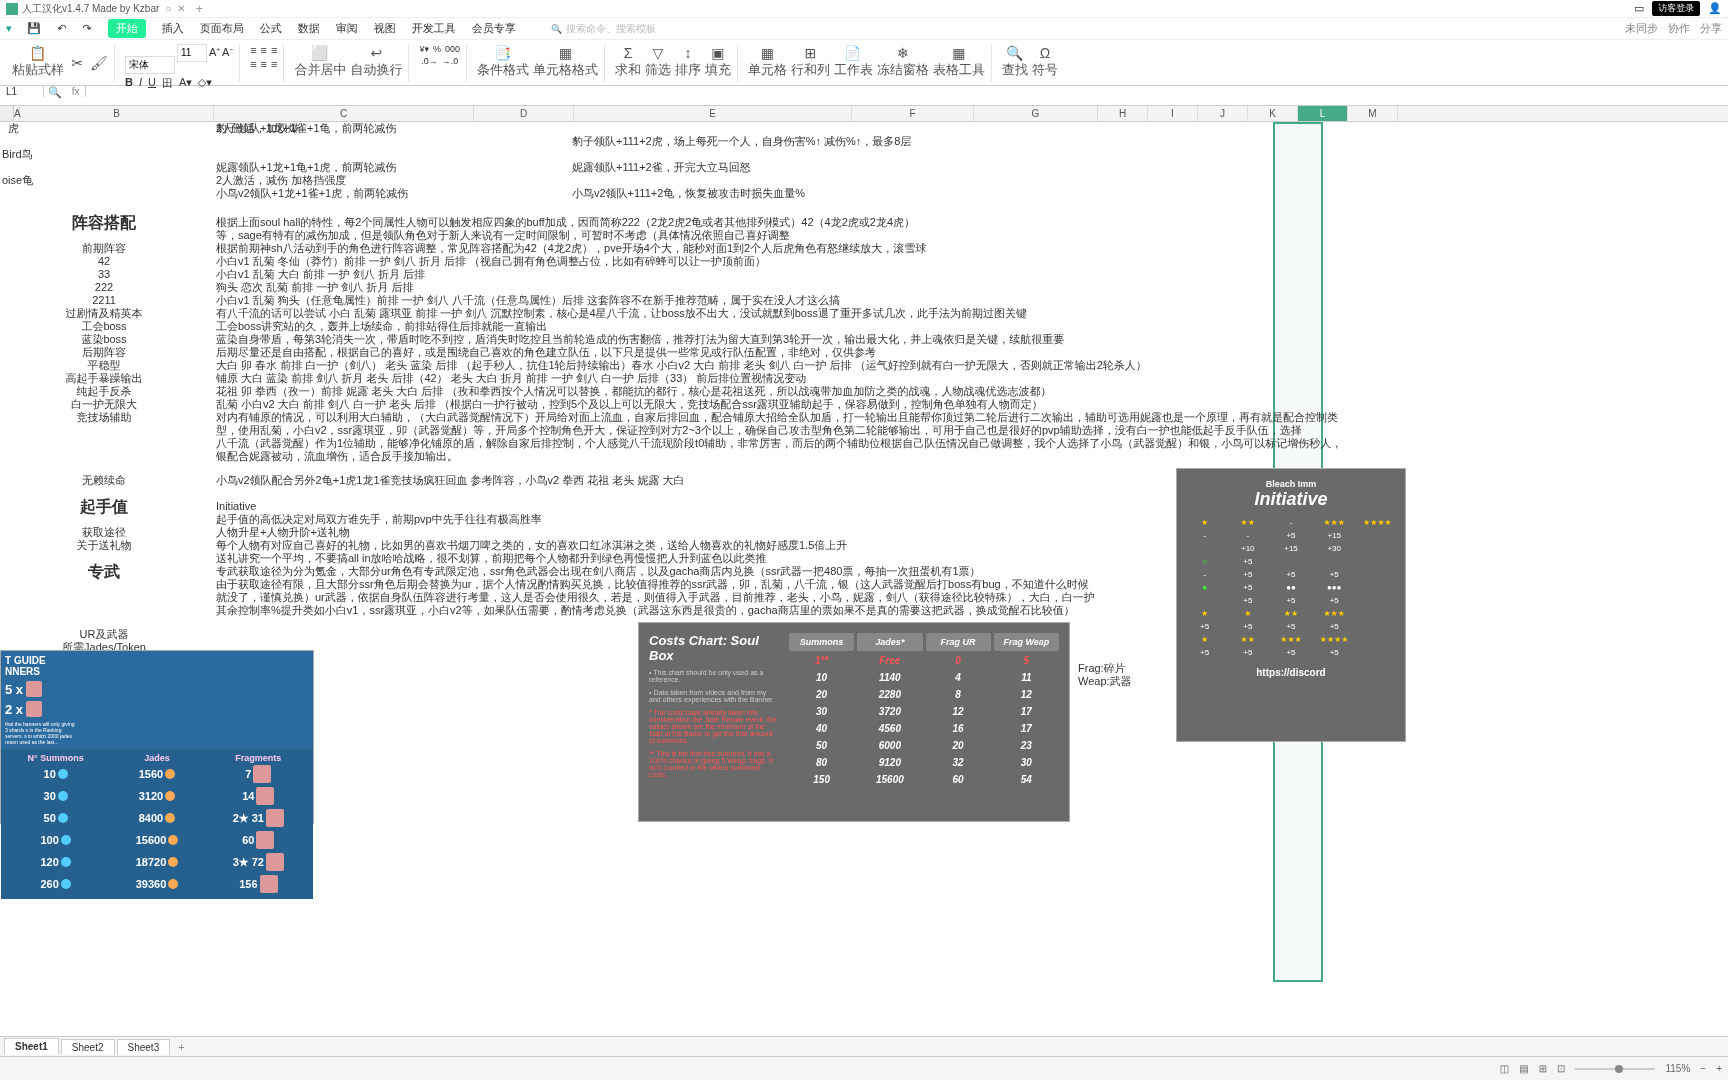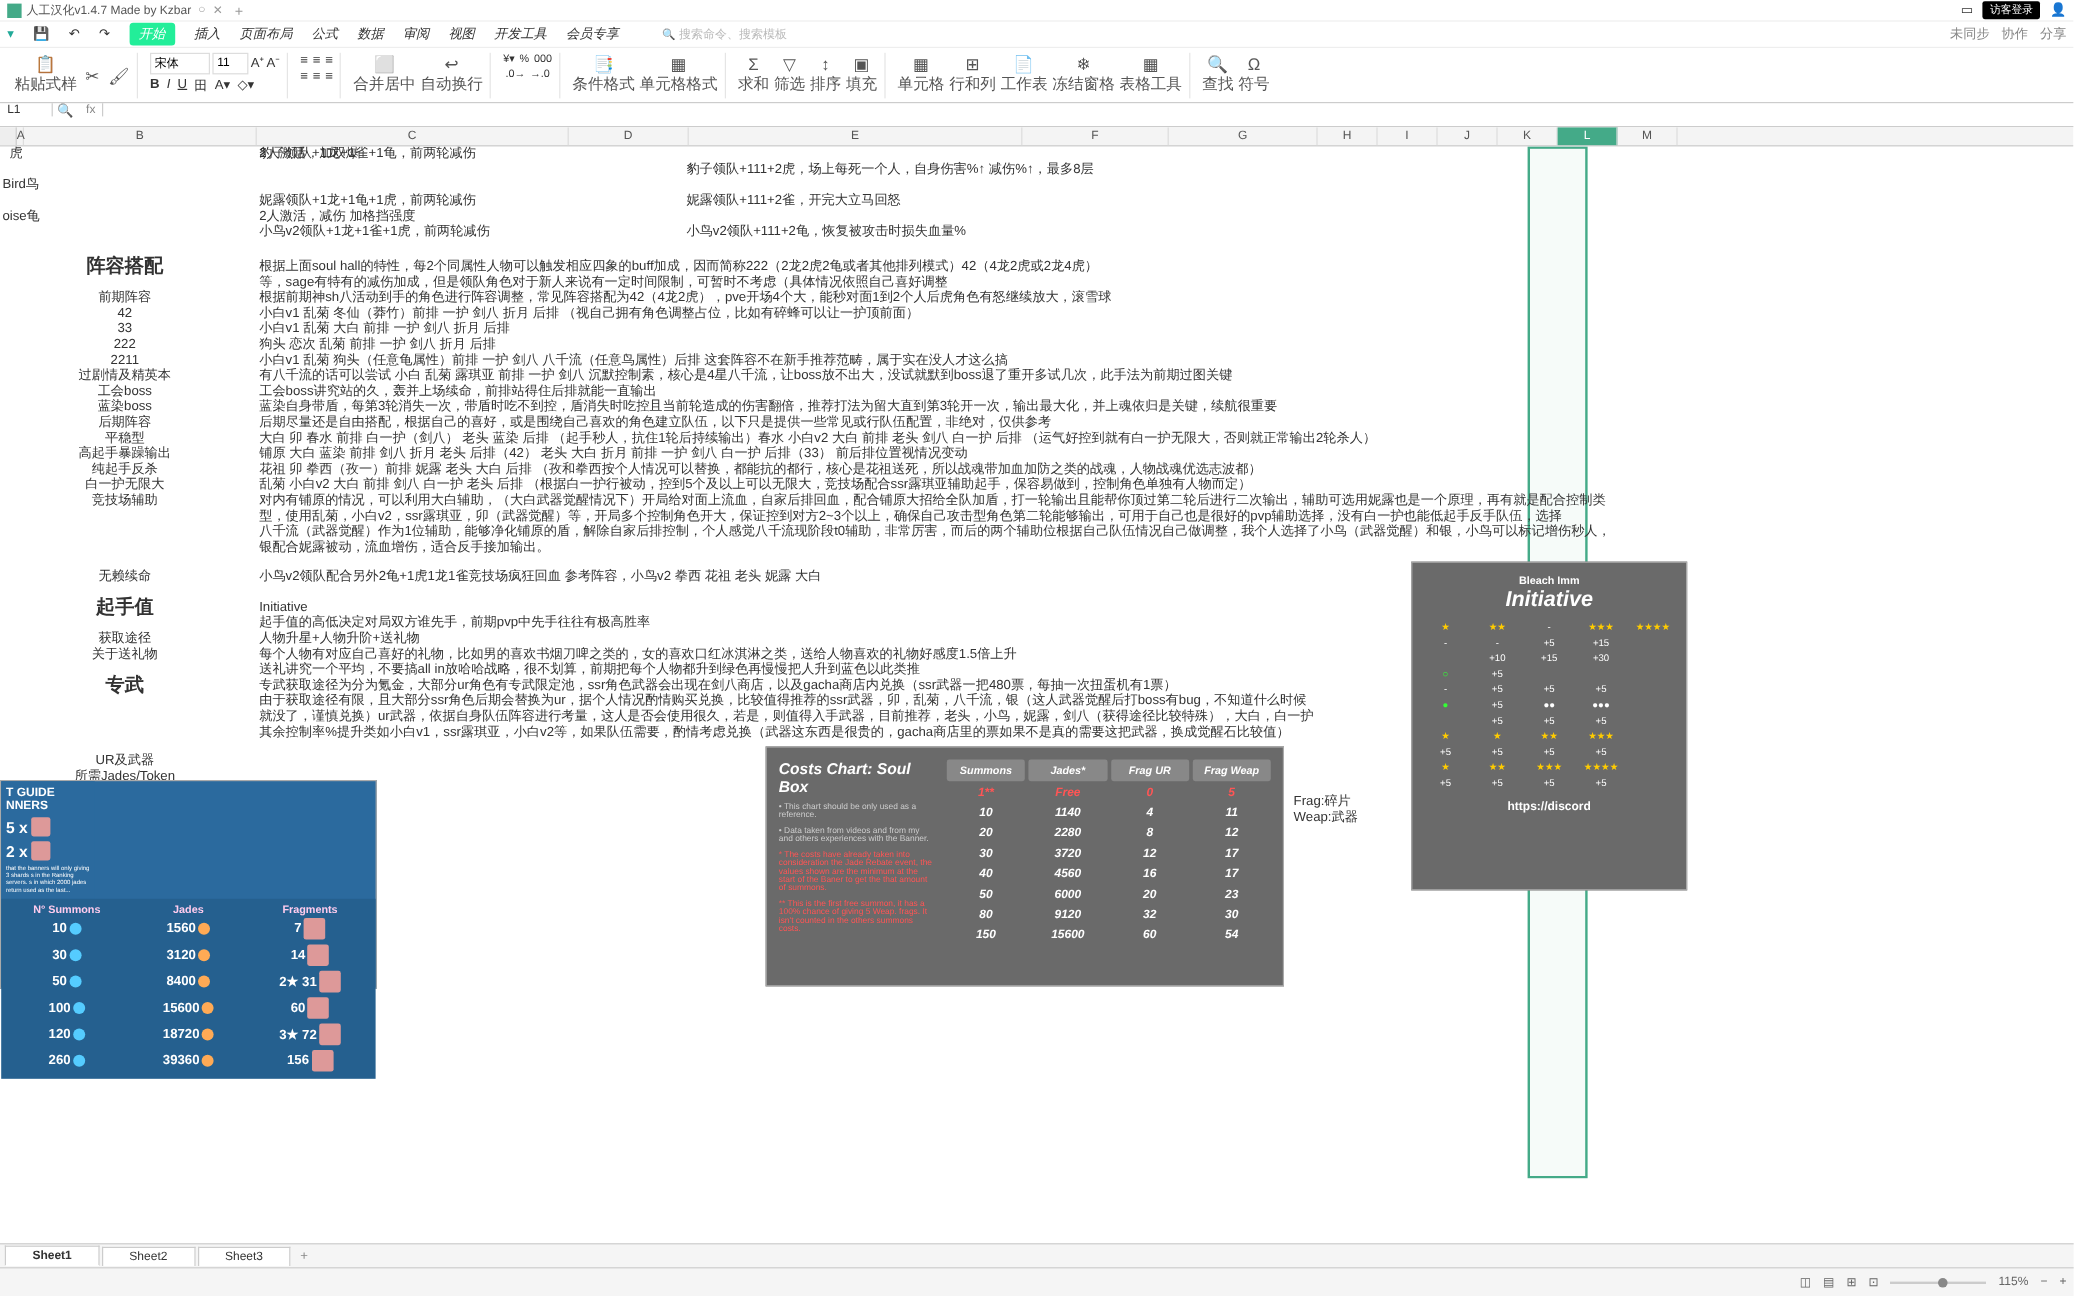--- a/index.html
+++ b/index.html
@@ -10,35 +10,35 @@
 .titlebar .doc-icon { width: 12px; height: 12px; background: #4a8; margin-right: 4px; }
 .titlebar .doc-title { font-size: 10px; color: #555; }
 .titlebar .tab-close { margin-left: 6px; color: #999; font-size: 10px; }
 .titlebar .tab-add { margin-left: 10px; color: #999; font-size: 12px; }
 .titlebar .spacer { flex: 1; }
 .titlebar .right-icons { display: flex; gap: 8px; align-items: center; }
 .titlebar .orange-btn { background: #000000; color: #fff; padding: 1px 6px; border-radius: 2px; font-size: 9px; }
 
 
 .menubar { height: 22px; display: flex; align-items: center; padding: 0 6px; gap: 16px; font-size: 11px; border-bottom: 1px solid #eee; }
-.menubar .menu-item { color: #333; cursor: pointer; font-style: italic; }
+.menubar .menu-item { color: #333; cursor: pointer; }
 .menubar .menu-item.active { background: #2e9; color: #fff; padding: 2px 8px; border-radius: 3px; }
 .menubar .search-box { margin-left: 20px; display: flex; align-items: center; color: #bbb; font-size: 10px; }
 .menubar .search-box::before { content: "🔍"; margin-right: 3px; font-size: 9px; }
 .menubar .right-area { margin-left: auto; display: flex; gap: 10px; align-items: center; color: #888; }
 
 
 .toolbar { height: 46px; display: flex; align-items: center; padding: 0 6px; gap: 4px; border-bottom: 1px solid #ccc; }
 .toolbar .tool-group { display: flex; align-items: center; gap: 4px; padding: 0 6px; border-right: 1px solid #e5e5e5; height: 38px; }
 .toolbar .tool-group:last-child { border-right: none; }
 .toolbar .tool-btn { display: flex; flex-direction: column; align-items: center; justify-content: center; min-width: 18px; height: 34px; font-size: 9px; color: #555; cursor: pointer; }
 .toolbar .tool-icon { font-size: 14px; line-height: 1; }
 .toolbar .tool-label { font-size: 13px; margin-top: 1px; }
 .toolbar select, .toolbar input { font-size: 10px; border: 1px solid #ddd; padding: 1px 3px; height: 18px; }
-.toolbar .font-name { width: 50px; }
+.toolbar .font-name { width: 50px; margin-top: 12px; }
 .toolbar .font-size { width: 30px; }
 
 
 .formula-bar { height: 20px; display: flex; align-items: flex-start; border-bottom: 1px solid #ccc; }
 .formula-bar .name-box { width: 44px; padding: 0 6px; border-right: 1px solid #ccc; font-size: 10px; display: flex; align-items: center; }
 .formula-bar .fx { padding: 0 6px; color: #888; font-size: 10px; border-right: 1px solid #ccc; }
 .formula-bar .formula-input { flex: 1; padding: 0 4px; }
 
 
 .grid-area { position: relative; height: 880px; overflow: hidden; }
@@ -91,21 +91,21 @@
 .img3 { padding: 10px; color: #fff; text-align: center; }
 .img3 .ini-title-sm { font-size: 9px; font-weight: bold; }
 .img3 .ini-title { font-size: 18px; font-weight: bold; font-style: italic; margin-bottom: 8px; }
 .img3 .ini-grid { display: grid; grid-template-columns: repeat(5, 1fr); gap: 4px 8px; font-size: 8px; }
 .img3 .ini-grid .gold { color: #fc0; }
 .img3 .ini-grid .green { color: #3f3; }
 .img3 .ini-url { font-size: 10px; font-weight: bold; margin-top: 10px; }
 
 
 .sheet-tabs { position: absolute; bottom: 24px; left: 0; right: 0; height: 20px; display: flex; align-items: center; background: #f5f5f5; border-top: 1px solid #ccc; padding-left: 4px; gap: 2px; }
-.sheet-tab { padding: 2px 22px; font-size: 10px; background: #fff; border: 1px solid #ccc; border-bottom: none; cursor: pointer; }
+.sheet-tab { padding: 2px 10px; font-size: 10px; background: #fff; border: 1px solid #ccc; border-bottom: none; cursor: pointer; }
 .sheet-tab.active { font-weight: bold; border-bottom: 1px solid #fff; }
 .sheet-tab-add { padding: 2px 6px; color: #888; }
 
 
 .statusbar { position: absolute; bottom: 0; left: 0; right: 0; height: 24px; display: flex; align-items: center; background: #f5f5f5; border-top: 1px solid #ccc; padding: 0 6px; gap: 10px; justify-content: flex-end; font-size: 10px; color: #666; }
 .statusbar .zoom-slider { width: 80px; height: 2px; background: #ccc; position: relative; }
 .statusbar .zoom-slider::after { content: ""; position: absolute; left: 40px; top: -3px; width: 8px; height: 8px; background: #888; border-radius: 50%; }
 
 .selected-col-L { position: absolute; top: 0; left: 1273px; width: 50px; height: 860px; border: 2px solid #4a8; pointer-events: none; background: rgba(70,170,136,0.05); }
 </style>

